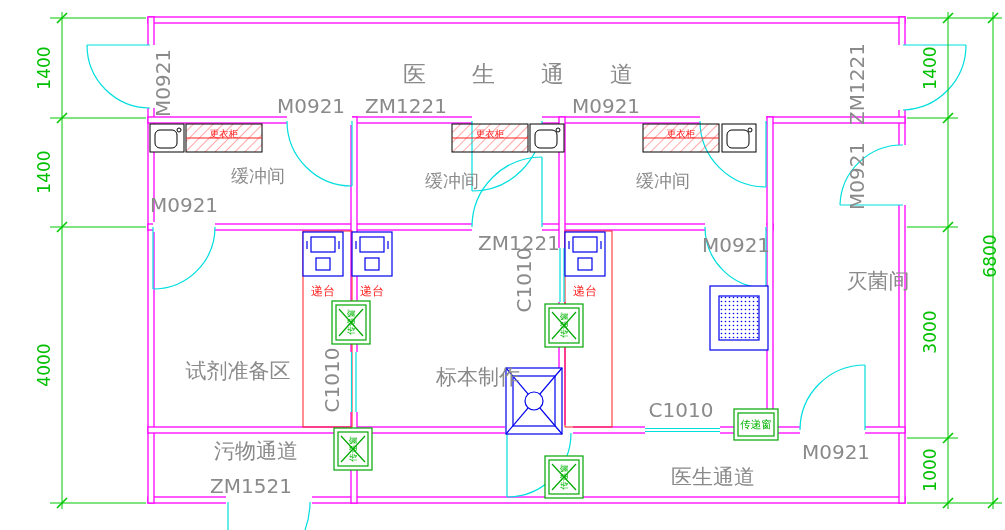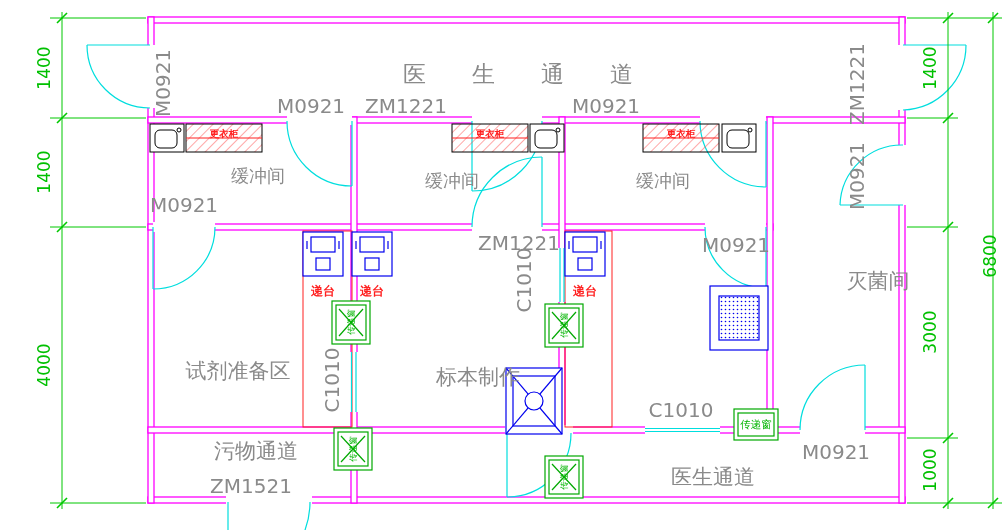--- a/index.html
+++ b/index.html
@@ -5,21 +5,21 @@
   html,body{margin:0;padding:0;background:#fff;}
   .canvas{position:relative;width:1005px;height:530px;background:#ffffff;overflow:hidden;
           font-family:"DejaVu Sans",sans-serif;}
   svg{position:absolute;left:0;top:0;}
   .lbl{position:absolute;white-space:nowrap;line-height:1;
        transform:translate(-50%,-50%);transform-origin:center;}
   .v{transform:translate(-50%,-50%) rotate(-90deg);}
   .gray{color:#8a8a8a;}
   .green{color:#00b400;}
   .dimg{color:#00c000;}
-  .red{color:#ff2020;font-weight:bold;}
+  .red{color:#ff2020;}
   .spread{letter-spacing:46px;}
 </style>
 </head>
 <body>
 
 <div class="canvas">
 
 <svg width="1005" height="530" viewBox="0 0 1005 530">
   <defs>
     <pattern id="hatch" patternUnits="userSpaceOnUse" width="7" height="7" patternTransform="rotate(45)">

